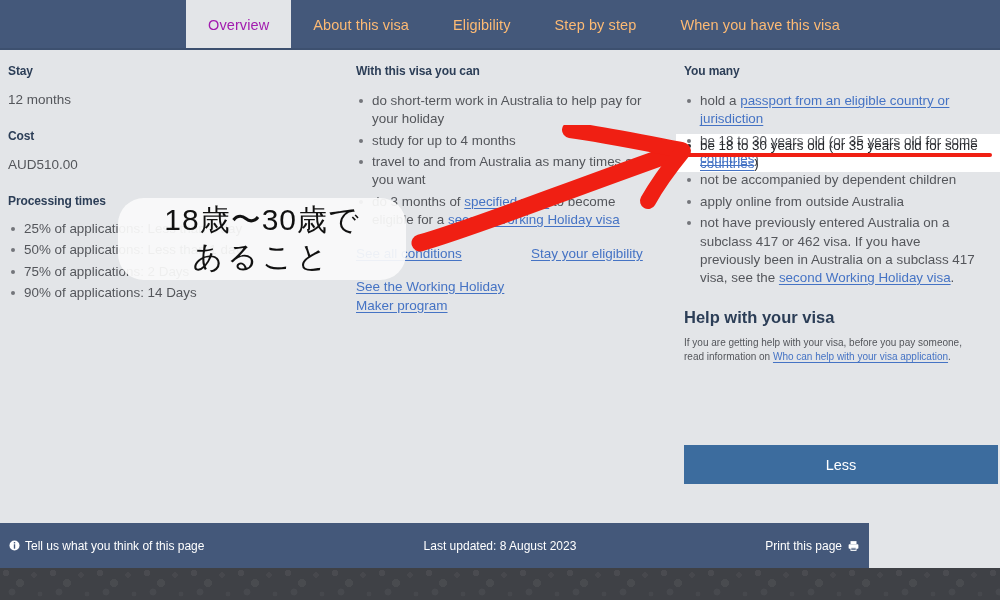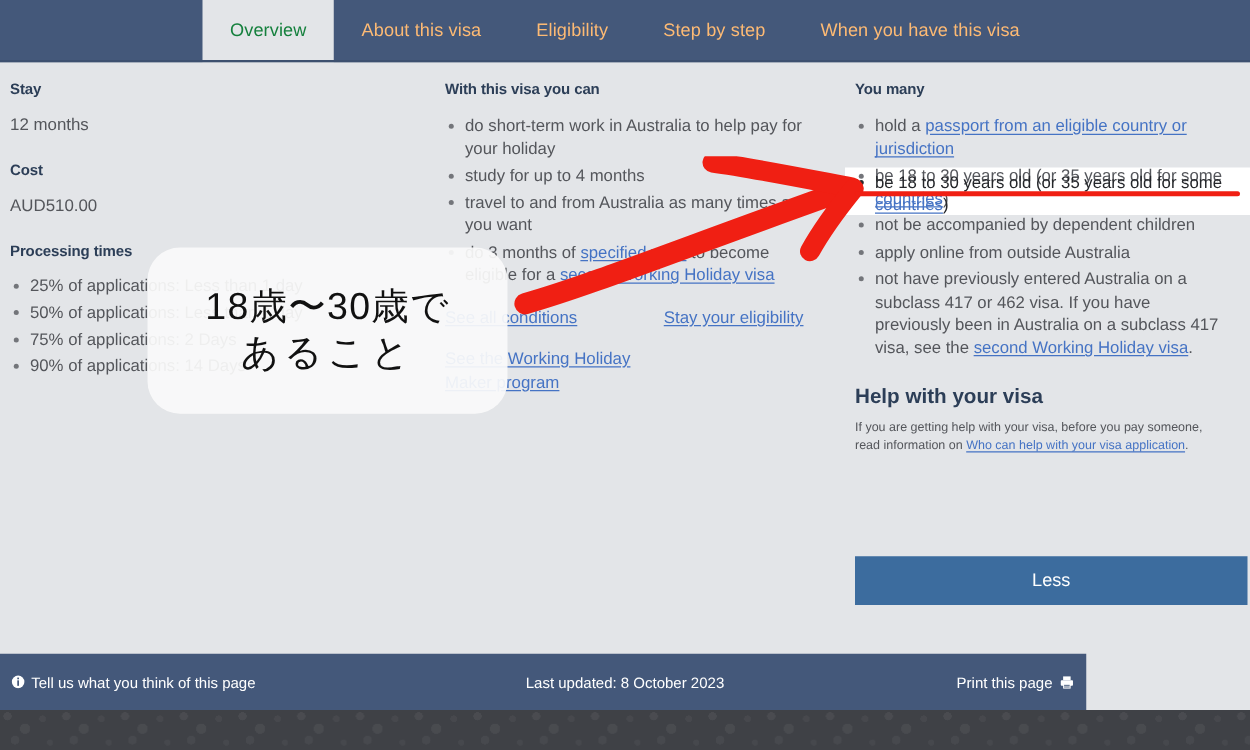--- a/index.html
+++ b/index.html
@@ -23,21 +23,22 @@
     display: flex; align-items: center; justify-content: center;
     padding: 0 22px;
     color: #fdba74;
     font-size: 14.5px;
     white-space: nowrap;
     cursor: pointer;
     letter-spacing: .1px;
   }
   .tab.active {
     background: #e3e5e8;
-    color: #15803d;
+    color: #a21caf;
+    margin-left: 24px;
   }
   .tabbar-underline {
     position: absolute; left: 0; top: 48px;
     width: 1000px; height: 2px; background: #3d506f;
   }
 
   
   .content {
     position: absolute; top: 50px; left: 0;
     width: 1000px; height: 473px;
@@ -117,21 +118,21 @@
   .arrow-svg {
     position: absolute; left: 400px; top: 125px;
     width: 310px; height: 130px;
     z-index: 5;
     pointer-events: none;
   }
 
   
   .jp-overlay {
     position: absolute; left: 118px; top: 198px;
-    width: 288px; height: 133px;
+    width: 288px; height: 82px;
     background: rgba(250,250,250,0.93);
     border-radius: 26px;
     z-index: 7;
     display: flex; flex-direction: column;
     justify-content: center;
     text-align: center;
     color: #111111;
   }
   .jp-l1 { font-size: 30px; line-height: 1.22; letter-spacing: 1px; }
   .jp-l2 { font-size: 30px; line-height: 1.22; letter-spacing: 4px; }
@@ -284,21 +285,21 @@
     <div class="f-left">
       <span class="ico">
         <svg width="11" height="11" viewBox="0 0 16 16">
             <circle cx="8" cy="8" r="7.3" fill="#ffffff"></circle>
             <rect x="7" y="3" width="2" height="2" fill="#44587a"></rect>
             <rect x="7" y="6.2" width="2" height="6.4" fill="#44587a"></rect>
           </svg>
       </span>
       <span>Tell us what you think of this page</span>
     </div>
-    <div class="f-mid">Last updated: 8 October 2023</div>
+    <div class="f-mid">Last updated: 8 August 2023</div>
     <div class="f-right">
       <span>Print this page</span>
       <span class="ico">
         <svg width="13" height="12" viewBox="0 0 16 16">
             <rect x="4" y="1.5" width="8" height="4" fill="#ffffff"></rect>
             <rect x="1.5" y="5.5" width="13" height="6" rx="1" fill="#ffffff"></rect>
             <rect x="4" y="9.5" width="8" height="5" fill="#ffffff"></rect>
             <rect x="5" y="10.5" width="6" height="1" fill="#44587a"></rect>
             <rect x="5" y="12.3" width="6" height="1" fill="#44587a"></rect>
           </svg>

